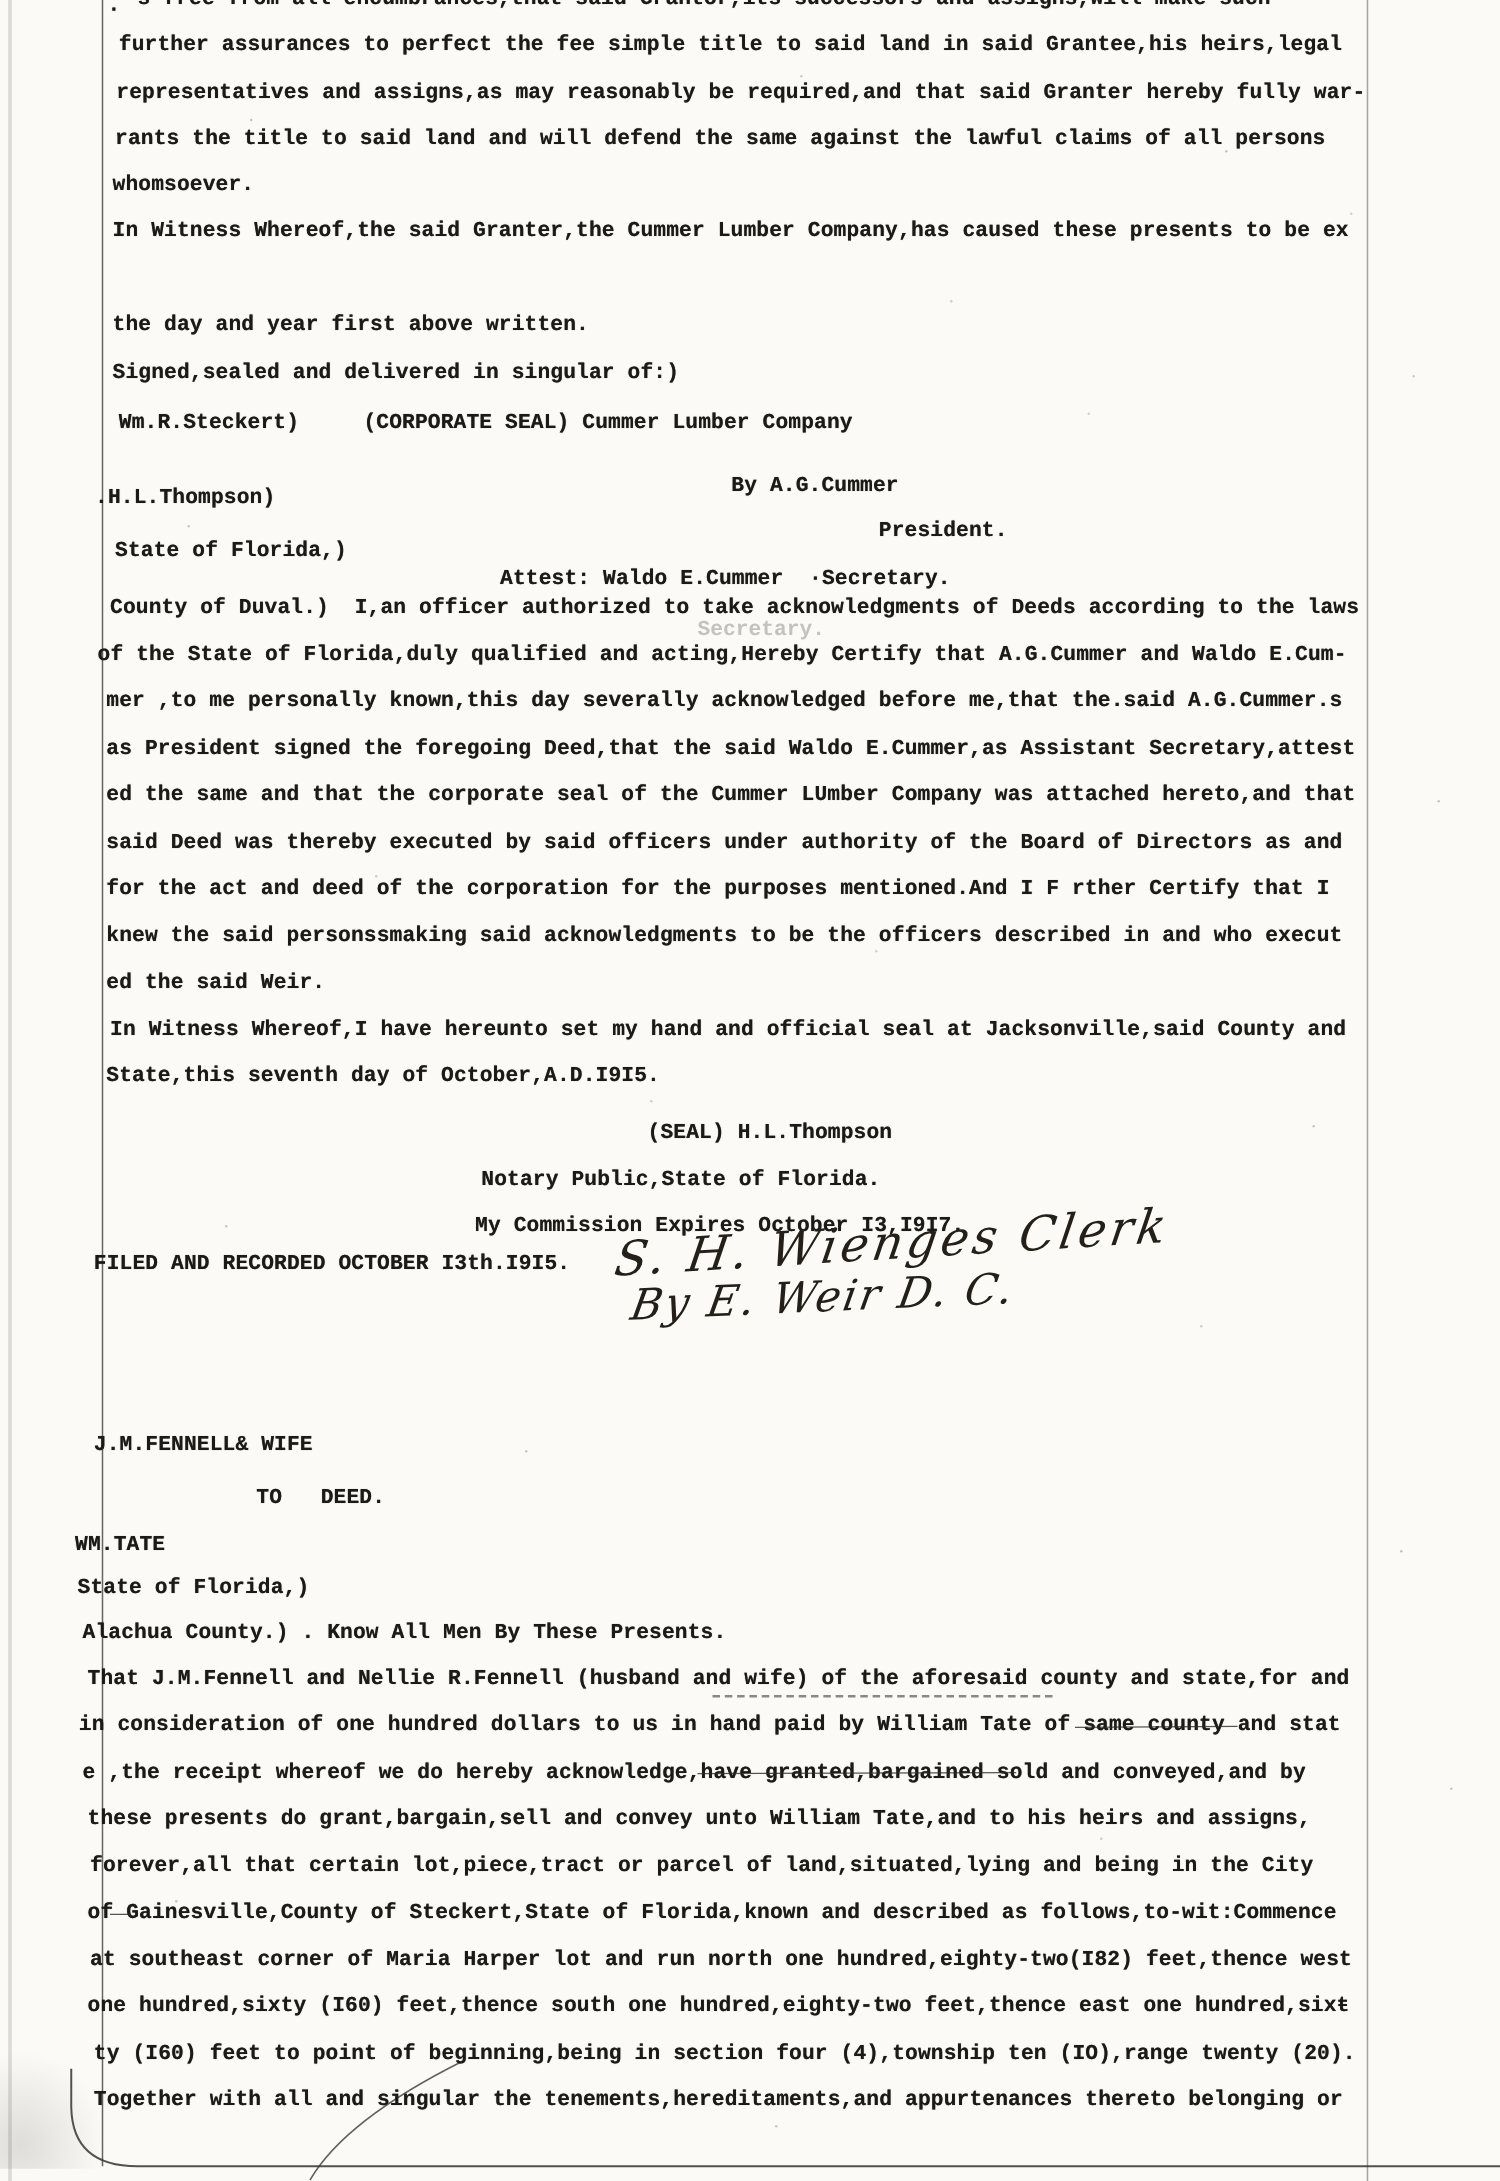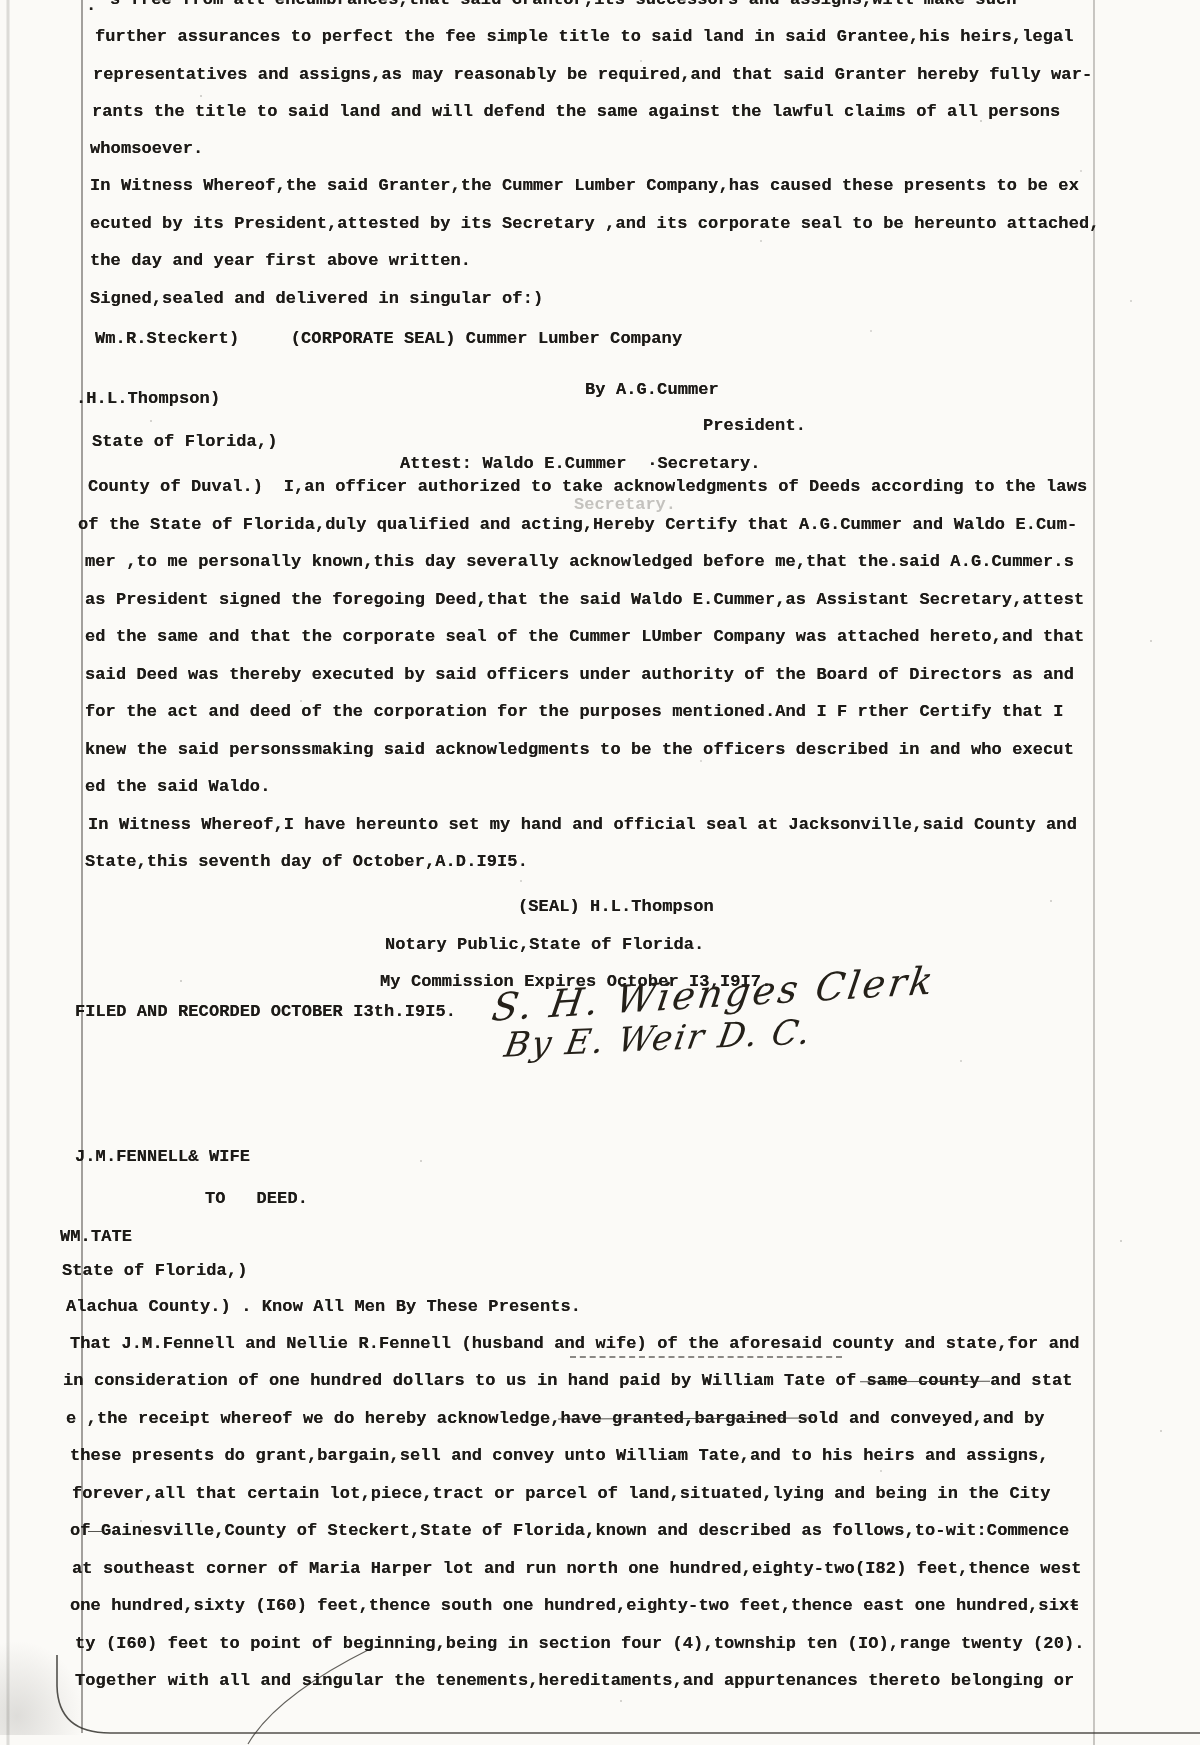--- a/index.html
+++ b/index.html
@@ -81,39 +81,38 @@
   <div class="specks"></div>
 
   <div class="tl" style="left:86px;top:0px;">·</div>
 
   <div class="tl" style="left:110px;top:-9px;">s free from all encumbrances,that said Grantor,its successors and assigns,will make such</div>
   <div class="tl" style="left:95px;top:28px;">further assurances to perfect the fee simple title to said land in said Grantee,his heirs,legal</div>
   <div class="tl" style="left:93px;top:66px;">representatives and assigns,as may reasonably be required,and that said Granter hereby fully war-</div>
   <div class="tl" style="left:92px;top:103px;">rants the title to said land and will defend the same against the lawful claims of all persons</div>
   <div class="tl" style="left:90px;top:140px;">whomsoever.</div>
   <div class="tl" style="left:90px;top:177px;">In Witness Whereof,the said Granter,the Cummer Lumber Company,has caused these presents to be ex</div>
-  <div class="tl" style="left:90px;top:215px;">ecuted by its President,attested by its Secretary ,and its corporate seal to be hereunto attached,</div>
   <div class="tl" style="left:90px;top:252px;">the day and year first above written.</div>
   <div class="tl" style="left:90px;top:290px;">Signed,sealed and delivered in singular of:)</div>
   <div class="tl" style="left:95px;top:330px;">Wm.R.Steckert)     (CORPORATE SEAL) Cummer Lumber Company</div>
   <div class="tl" style="left:585px;top:368px;margin-top:13px;">By A.G.Cummer</div>
   <div class="tl" style="left:76px;top:390px;">.H.L.Thompson)</div>
   <div class="tl" style="left:703px;top:417px;">President.</div>
   <div class="tl" style="left:92px;top:433px;">State of Florida,)</div>
   <div class="tl" style="left:400px;top:455px;">Attest: Waldo E.Cummer  ·Secretary.</div>
   <div class="tl" style="left:88px;top:478px;">County of Duval.)  I,an officer authorized to take acknowledgments of Deeds according to the laws</div>
-  <div class="ghost" style="left:558px;top:496px;margin-left:16px;">Secretary.</div>
+  <div class="ghost" style="left:558px;top:496px;">Secretary.</div>
   <div class="tl" style="left:85px;top:553px;">mer ,to me personally known,this day severally acknowledged before me,that the.said A.G.Cummer.s</div>
   <div class="tl" style="left:78px;top:516px;">of the State of Florida,duly qualified and acting,Hereby Certify that A.G.Cummer and Waldo E.Cum-</div>
   <div class="tl" style="left:85px;top:591px;">as President signed the foregoing Deed,that the said Waldo E.Cummer,as Assistant Secretary,attest</div>
   <div class="tl" style="left:85px;top:628px;">ed the same and that the corporate seal of the Cummer LUmber Company was attached hereto,and that</div>
   <div class="tl" style="left:85px;top:666px;">said Deed was thereby executed by said officers under authority of the Board of Directors as and</div>
   <div class="tl" style="left:85px;top:703px;">for the act and deed of the corporation for the purposes mentioned.And I F rther Certify that I</div>
   <div class="tl" style="left:85px;top:741px;">knew the said personssmaking said acknowledgments to be the officers described in and who execut</div>
-  <div class="tl" style="left:85px;top:778px;">ed the said Waldo.</div>
+  <div class="tl" style="left:85px;top:778px;">ed the said Weir.</div>
   <div class="tl" style="left:88px;top:816px;">In Witness Whereof,I have hereunto set my hand and official seal at Jacksonville,said County and</div>
   <div class="tl" style="left:85px;top:853px;">State,this seventh day of October,A.D.I9I5.</div>
   <div class="tl" style="left:518px;top:898px;">(SEAL) H.L.Thompson</div>
   <div class="tl" style="left:385px;top:936px;">Notary Public,State of Florida.</div>
   <div class="tl" style="left:368px;top:973px;padding-left:12px;">My Commission Expires October I3,I9I7.</div>
   <div class="tl" style="left:75px;top:1003px;">FILED AND RECORDED OCTOBER I3th.I9I5.</div>
 
   <div class="hand clerk" style="left:492px;top:972px;">S. H. Wienges Clerk</div>
   <div class="hand deputy" style="left:505px;top:1018px;">By E. Weir D. C.</div>
 

